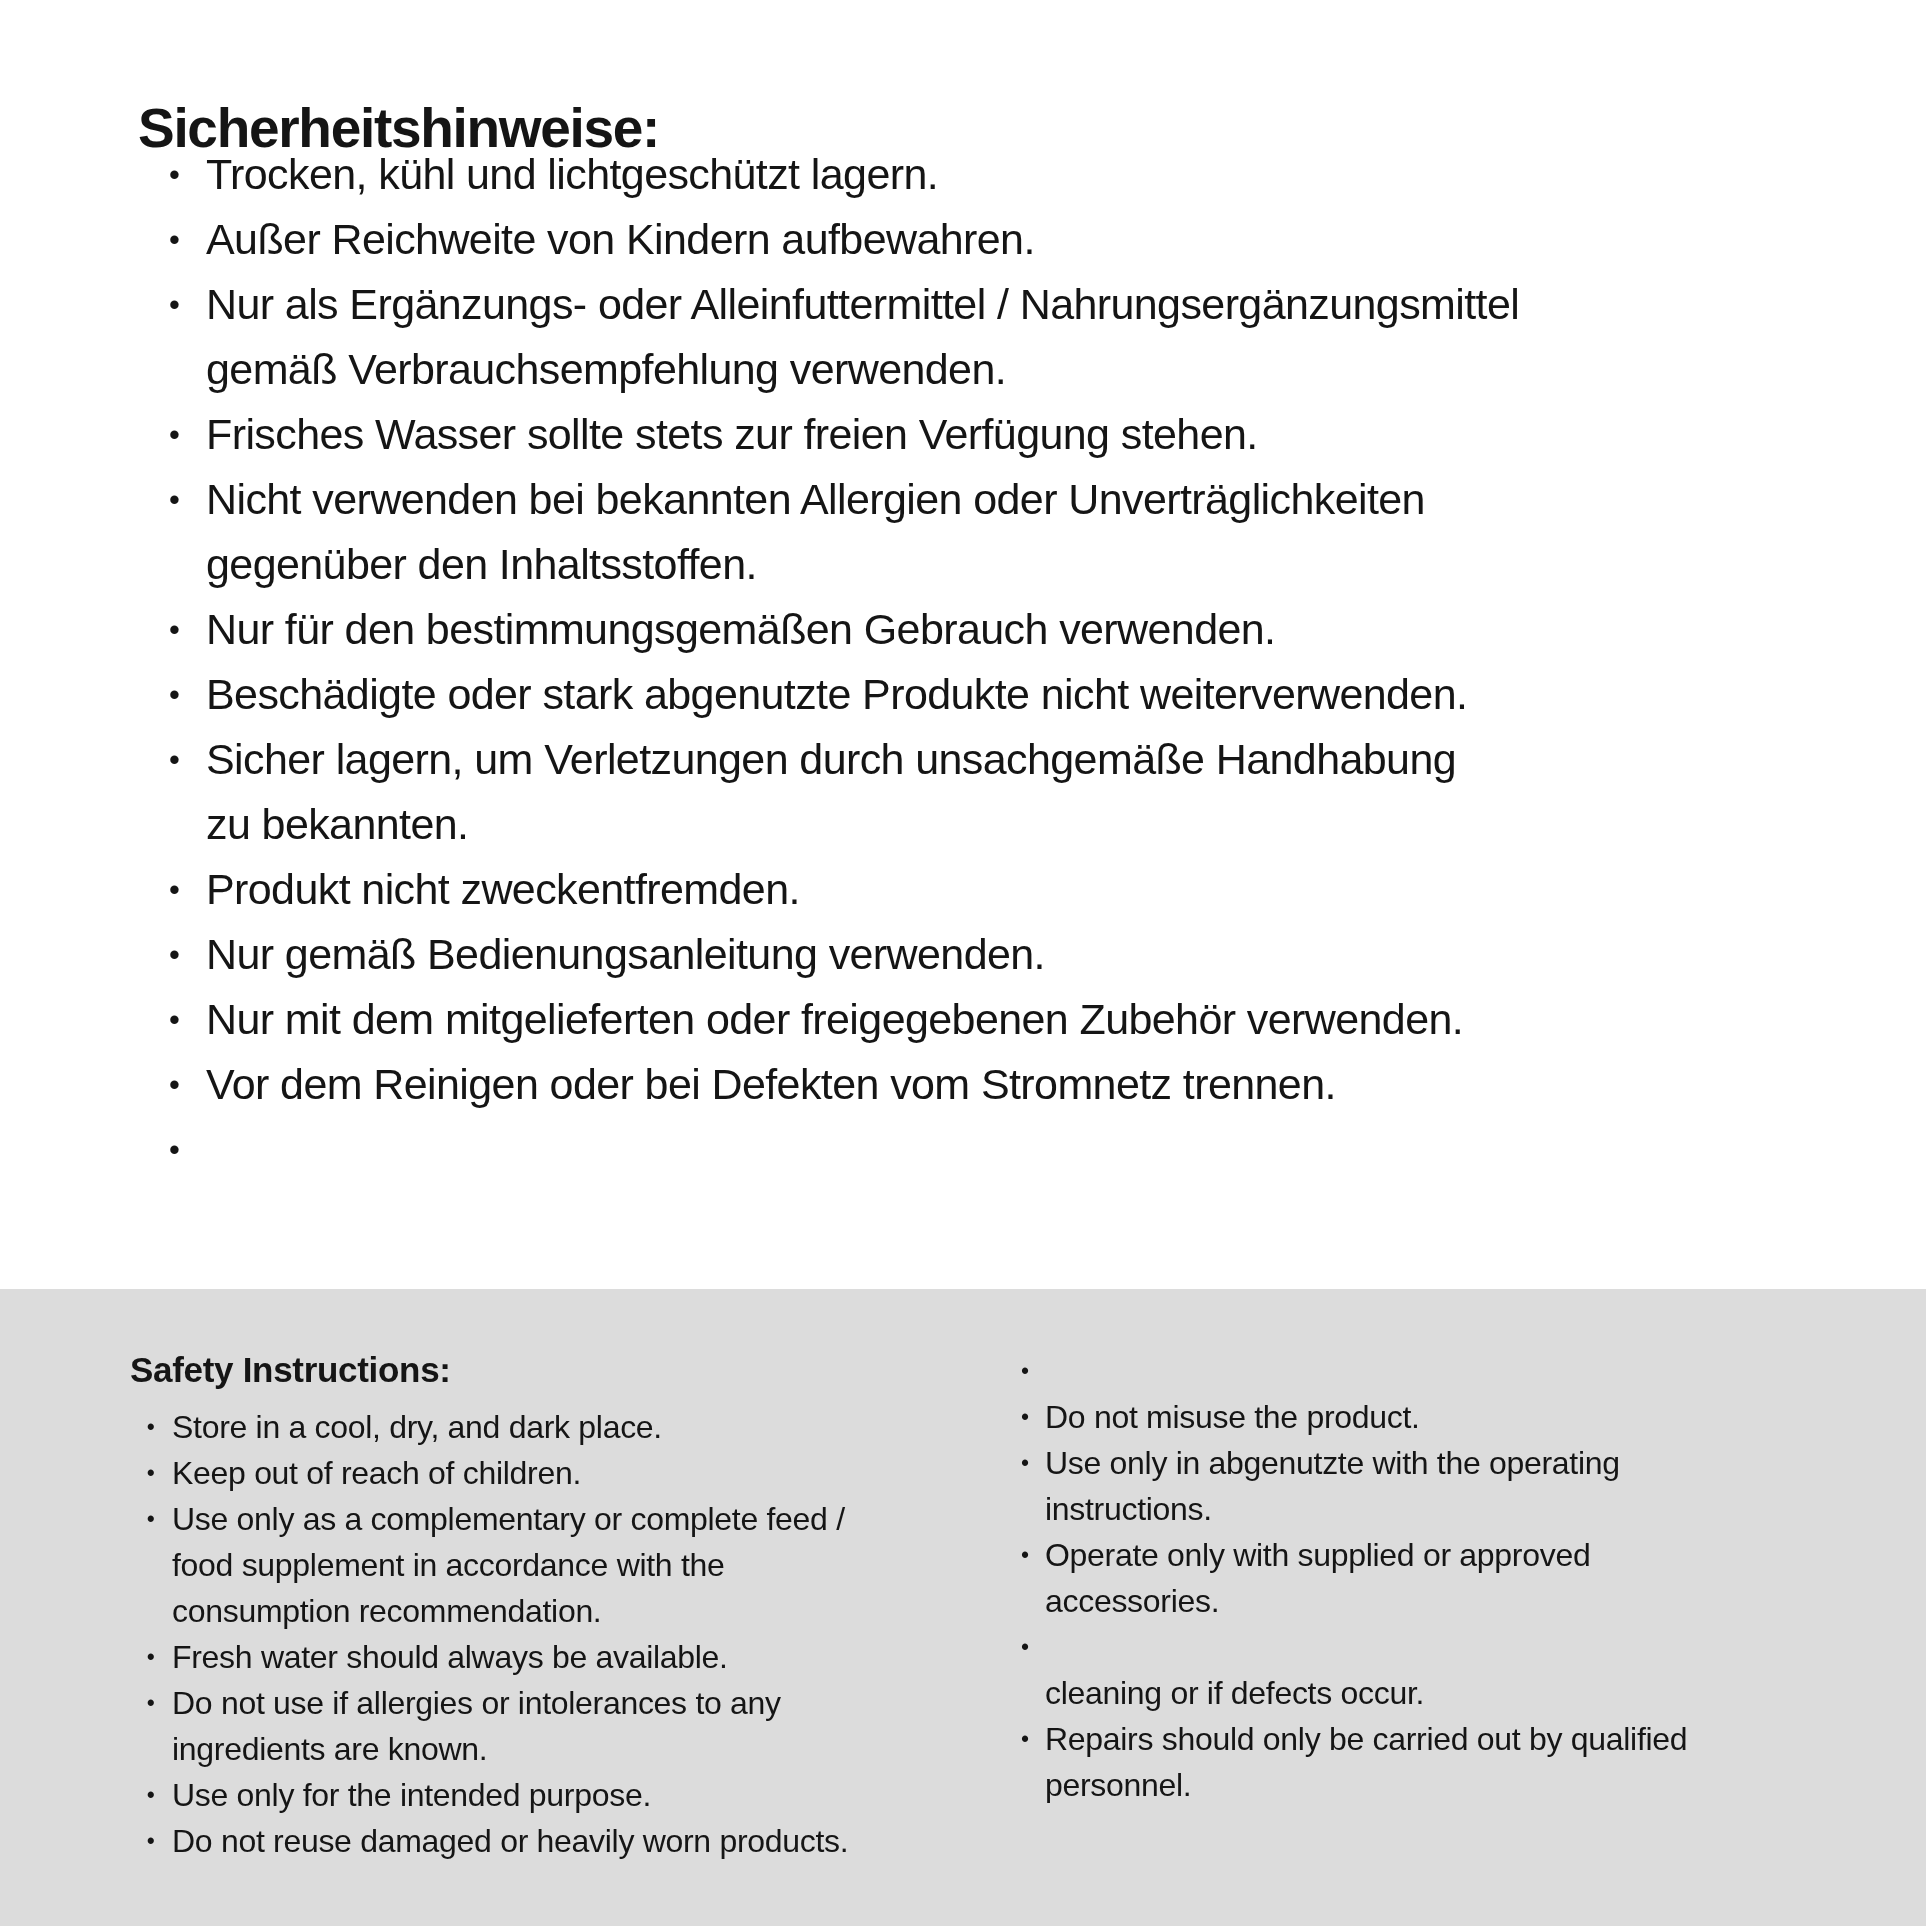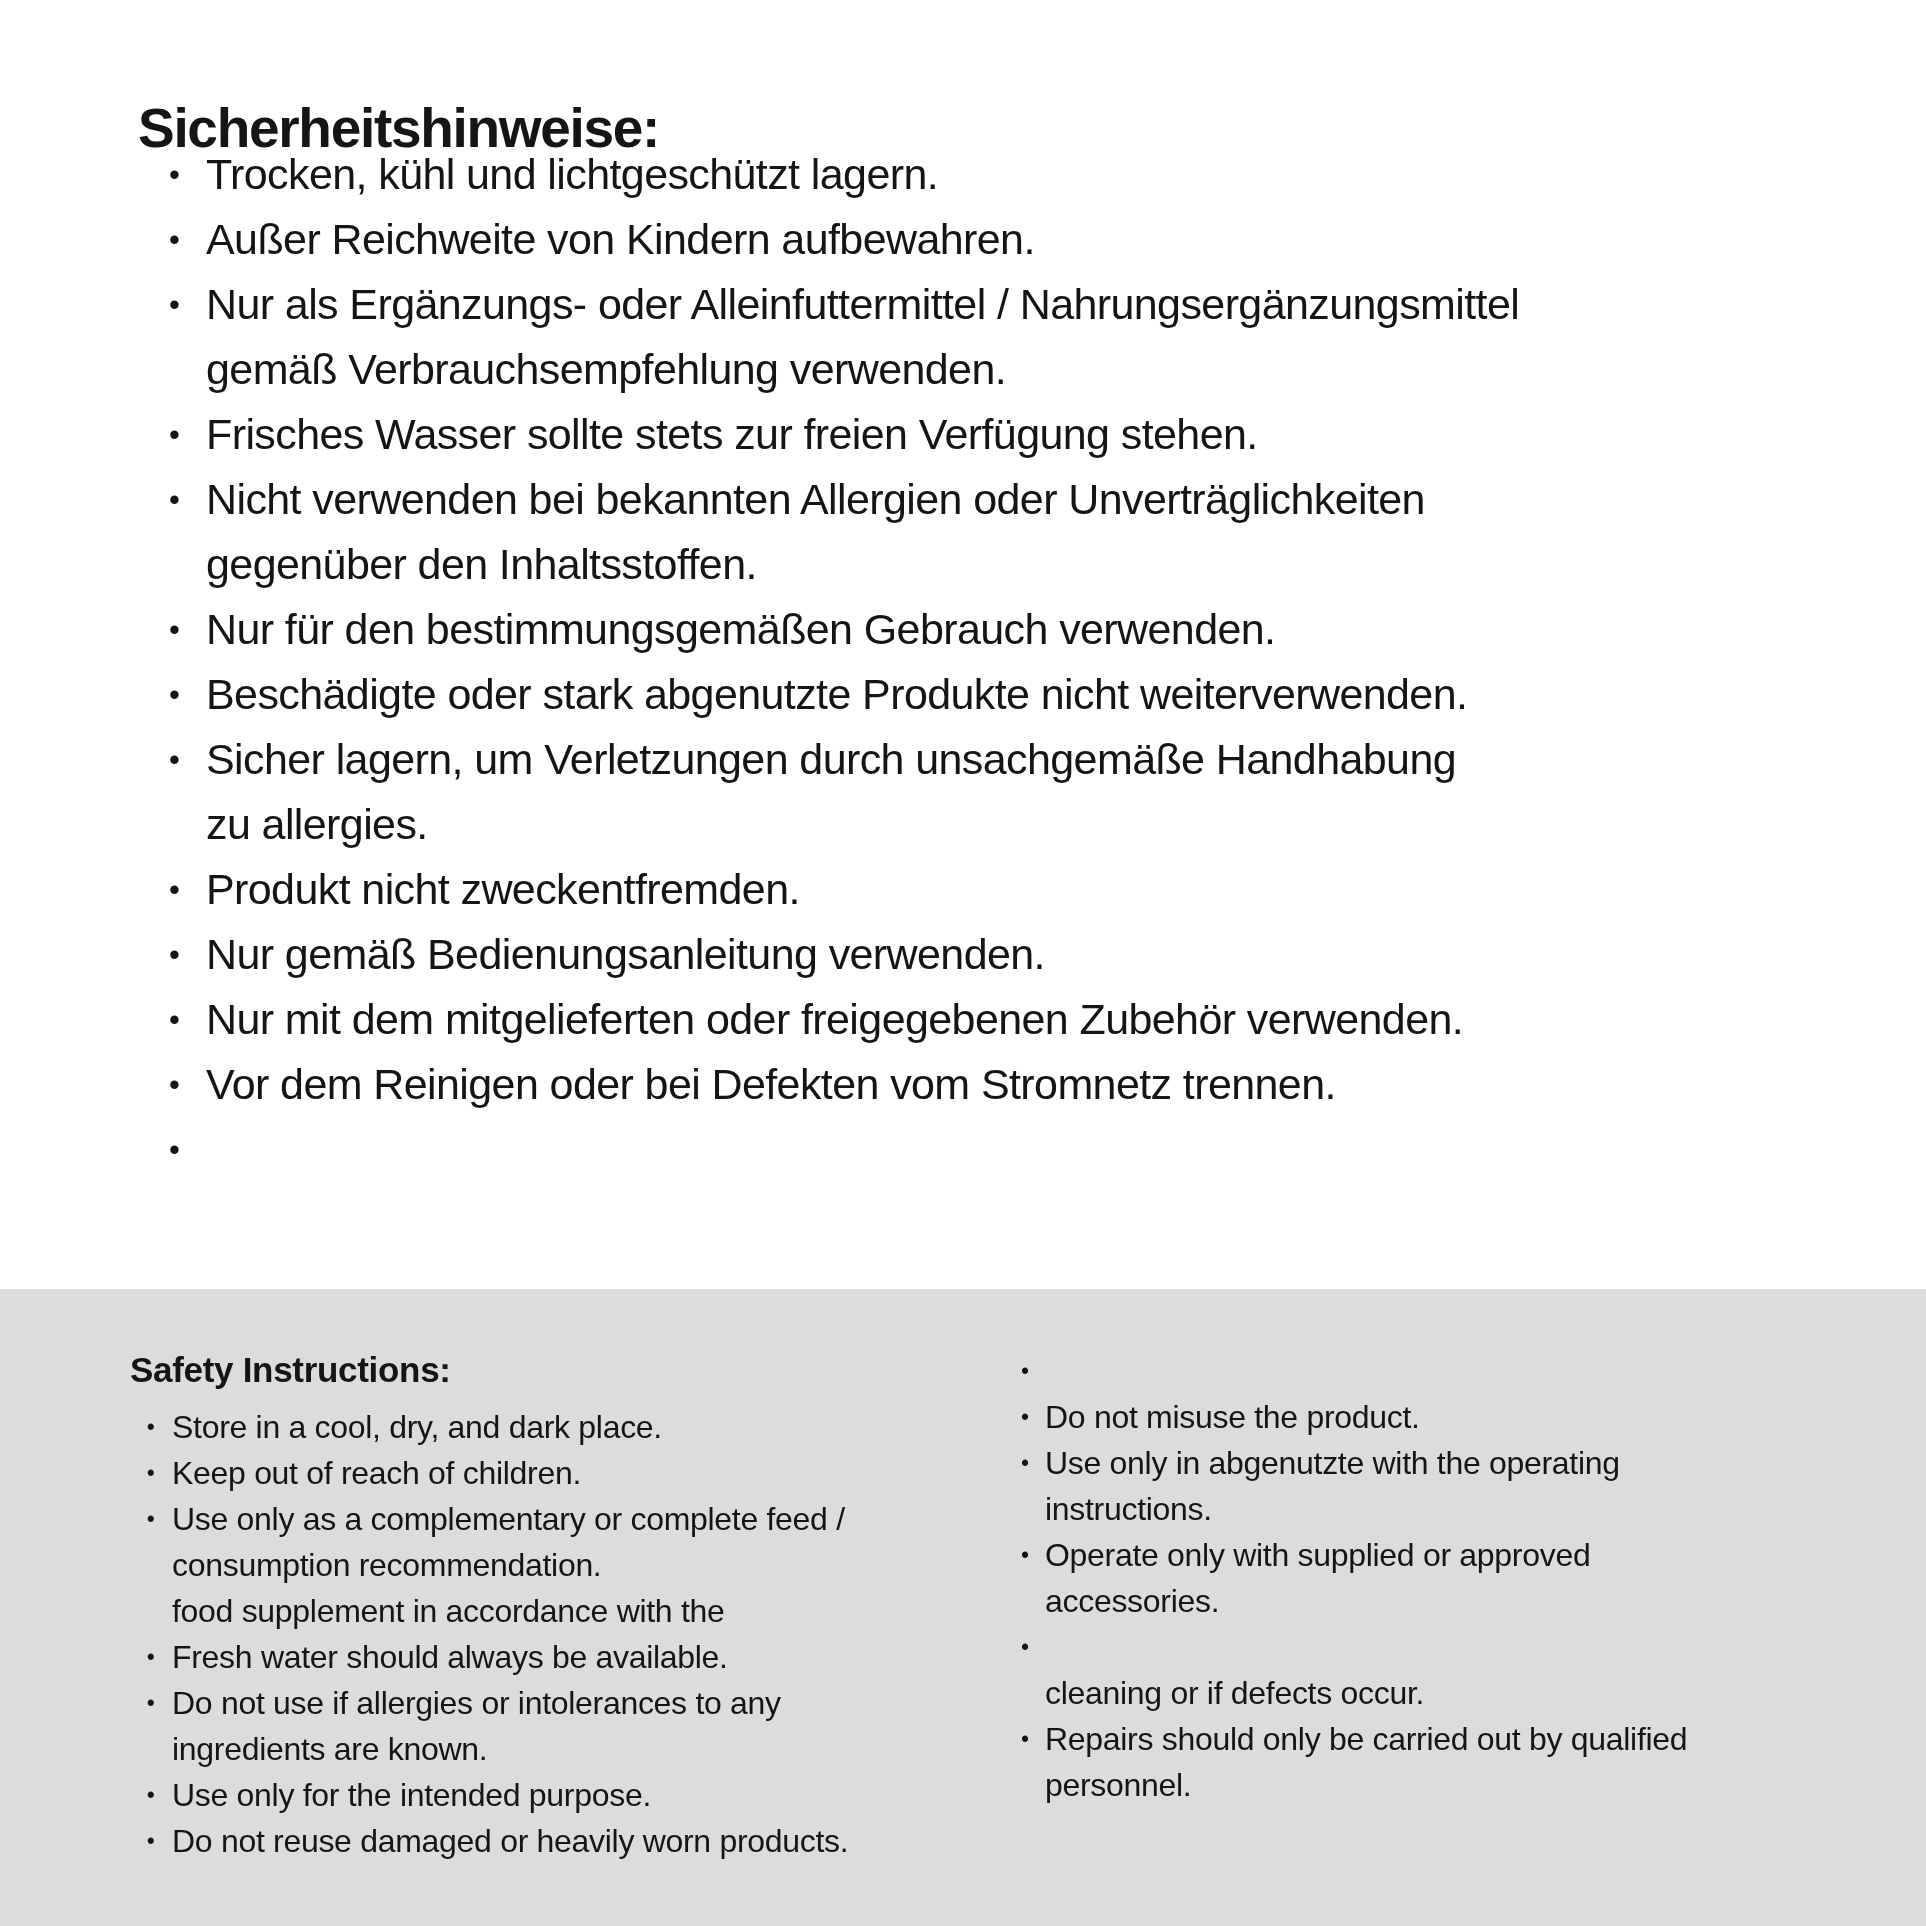--- a/index.html
+++ b/index.html
@@ -129,21 +129,21 @@
     </div>
     <div class="line">
       <span class="marker">•</span>
       <span>Beschädigte oder stark abgenutzte Produkte nicht weiterverwenden.</span>
     </div>
     <div class="line">
       <span class="marker">•</span>
       <span>Sicher lagern, um Verletzungen durch unsachgemäße Handhabung</span>
     </div>
     <div class="line">
-      <span>zu allergies.</span>
+      <span>zu bekannten.</span>
     </div>
     <div class="line">
       <span class="marker">•</span>
       <span>Produkt nicht zweckentfremden.</span>
     </div>
     <div class="line">
       <span class="marker">•</span>
       <span>Nur gemäß Bedienungsanleitung verwenden.</span>
     </div>
     <div class="line">
@@ -169,26 +169,26 @@
     </div>
     <div class="line">
       <span class="marker">•</span>
       <span>Keep out of reach of children.</span>
     </div>
     <div class="line">
       <span class="marker">•</span>
       <span>Use only as a complementary or complete feed /</span>
     </div>
     <div class="line">
+      <span>food supplement in accordance with the</span>
+    </div>
+    <div class="line">
       <span>consumption recommendation.</span>
     </div>
     <div class="line">
-      <span>food supplement in accordance with the</span>
-    </div>
-    <div class="line">
       <span class="marker">•</span>
       <span>Fresh water should always be available.</span>
     </div>
     <div class="line">
       <span class="marker">•</span>
       <span>Do not use if allergies or intolerances to any</span>
     </div>
     <div class="line">
       <span>ingredients are known.</span>
     </div>

